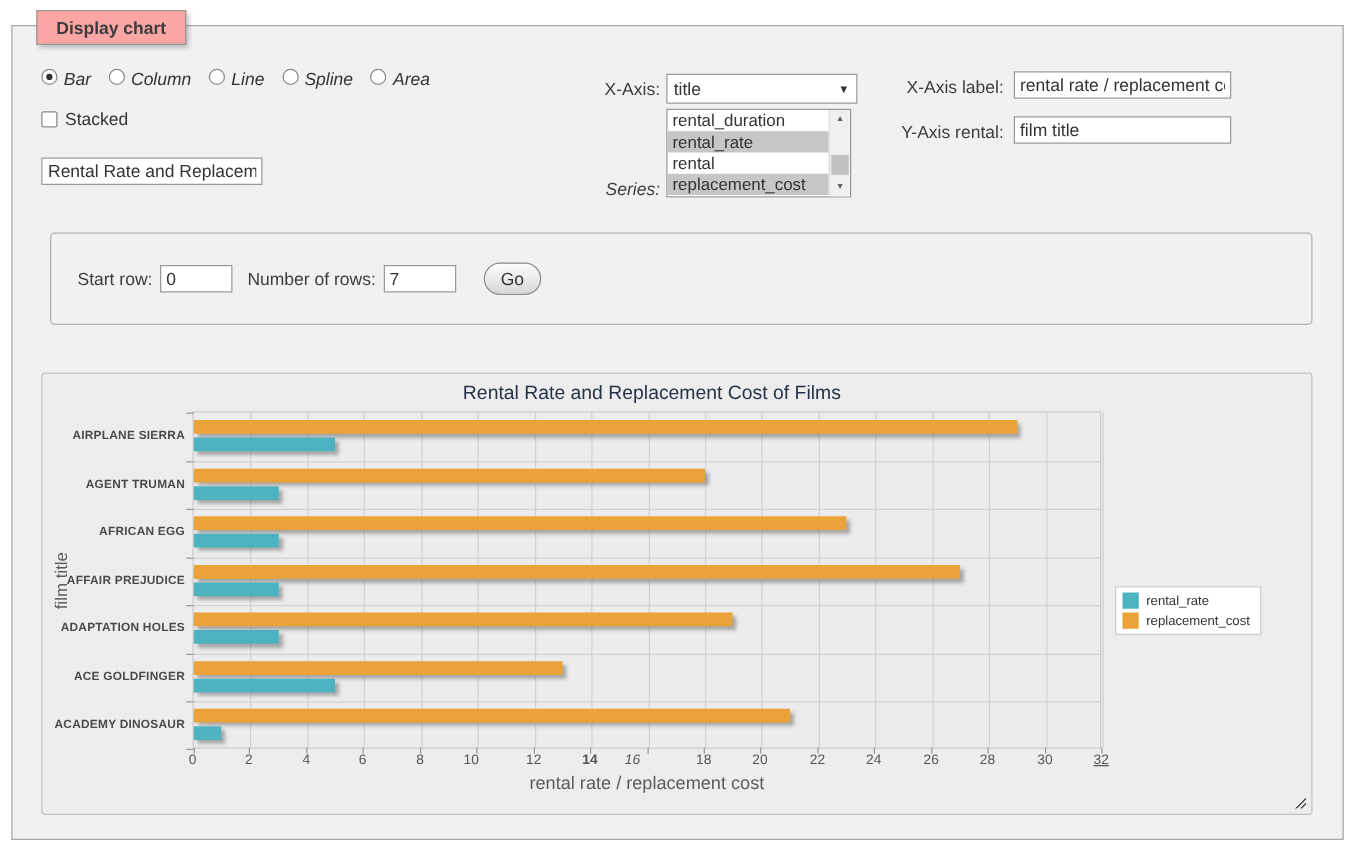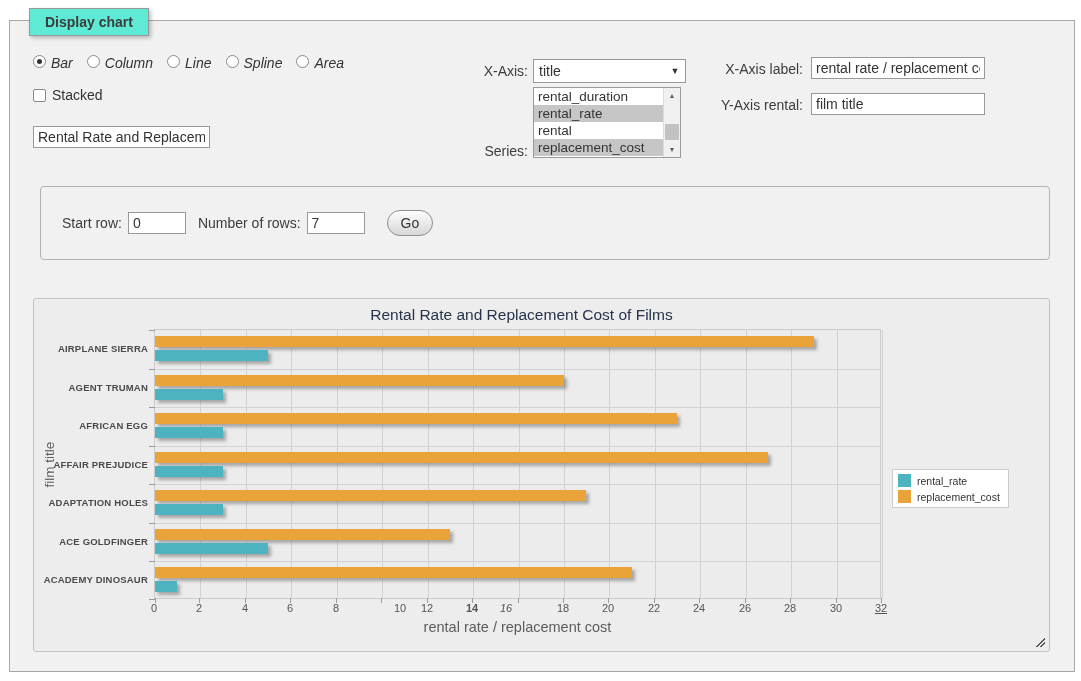--- a/index.html
+++ b/index.html
@@ -2,39 +2,39 @@
 <html><head>
 <meta charset="utf-8">
 <style>
   * { margin:0; padding:0; box-sizing:border-box; }
   html,body { width:1081px; height:681px; background:#fff; font-family:"Liberation Sans", sans-serif; color:#333; }
   .page { position:relative; width:1081px; height:681px; overflow:hidden; }
 
   
   .fieldset { position:absolute; left:9px; top:20px; width:1066px; height:652px;
               background:#f1f1f1; border:1px solid #a8a8a8; }
-  .legend { position:absolute; left:19px; top:-13px; background:#5eead4; border:1px solid #989898;
+  .legend { position:absolute; left:19px; top:-13px; background:#fca5a5; border:1px solid #989898;
             box-shadow:2px 2px 4px rgba(0,0,0,.25); padding:5px 15px; font-weight:bold;
             font-size:14px; color:#3c3c3c; z-index:5; }
 
   
   .radio-row { position:absolute; left:23px; top:34px; display:flex; align-items:center; gap:14px; font-size:14px; }
   .radio-item { display:flex; gap:5px; cursor:default;font-style:italic; }
   .radio { width:13px; height:13px; border-radius:50%; border:1px solid #8a8a8a; background:#fff; position:relative; }
   .radio.checked::after { content:""; position:absolute; left:3px; top:3px; width:5px; height:5px; border-radius:50%; background:#333; }
   .check-row { position:absolute; left:23px; top:66px; display:flex; align-items:center; gap:6px; font-size:14px; }
   .checkbox { width:13px; height:13px; border:1px solid #8a8a8a; background:#fff; border-radius:2px; }
 
   input.text { border:1px solid #999; background:#fff; font-family:"Liberation Sans", sans-serif;
                font-size:14px; color:#333; padding:2px 4px; height:22px; }
   .title-input { position:absolute; left:23px; top:105px; width:177px; }
 
   .ctl-label { position:absolute; font-size:14px; color:#3c3c3c; text-align:right; }
   .xaxis-label-txt { left:435px; top:42px; width:83px; }
-  .series-label-txt { left:435px; top:122px; width:83px; }
+  .series-label-txt { left:435px; top:122px; width:83px;font-style:italic; }
   .xaxislbl-txt { left:700px; top:40px; width:93px; }
   .yaxislbl-txt { left:700px; top:76px; width:93px; }
 
   .select { position:absolute; left:523px; top:38px; width:153px; height:24px; background:#fff;
             border:1px solid #999; display:flex; align-items:center; font-size:14px; }
   .select .val { flex:1; padding-left:5px; }
   .select .arrow { width:20px; text-align:center; font-size:9px; color:#333; }
 
   .listbox { position:absolute; left:523px; top:66px; width:148px; height:71px; background:#fff;
              border:1px solid #999; display:flex; }
@@ -234,21 +234,21 @@
           <div class="cat-label" style="top: 184px; height: 39px; line-height: 39px;">ADAPTATION HOLES</div>
           <div class="cat-label" style="top: 223px; height: 39px; line-height: 39px;">ACE GOLDFINGER</div>
           <div class="cat-label" style="top: 261px; height: 39px; line-height: 39px;">ACADEMY DINOSAUR</div>
         </div>
       <div id="xtick-labels">
           <div class="xtick-label" style="left: 120px;">0</div>
           <div class="xtick-label" style="left: 165px;">2</div>
           <div class="xtick-label" style="left: 211px;">4</div>
           <div class="xtick-label" style="left: 256px;">6</div>
           <div class="xtick-label" style="left: 302px;">8</div>
-          <div class="xtick-label" style="left: 366px;">10</div>
+          <div class="xtick-label" style="left: 343px;">10</div>
           <div class="xtick-label" style="left: 393px;">12</div>
           <div class="xtick-label" style="left: 438px; font-weight: bold;">14</div>
           <div class="xtick-label" style="left: 472px; font-style: italic;">16</div>
           <div class="xtick-label" style="left: 529px;">18</div>
           <div class="xtick-label" style="left: 574px;">20</div>
           <div class="xtick-label" style="left: 620px;">22</div>
           <div class="xtick-label" style="left: 665px;">24</div>
           <div class="xtick-label" style="left: 711px;">26</div>
           <div class="xtick-label" style="left: 756px;">28</div>
           <div class="xtick-label" style="left: 802px;">30</div>

